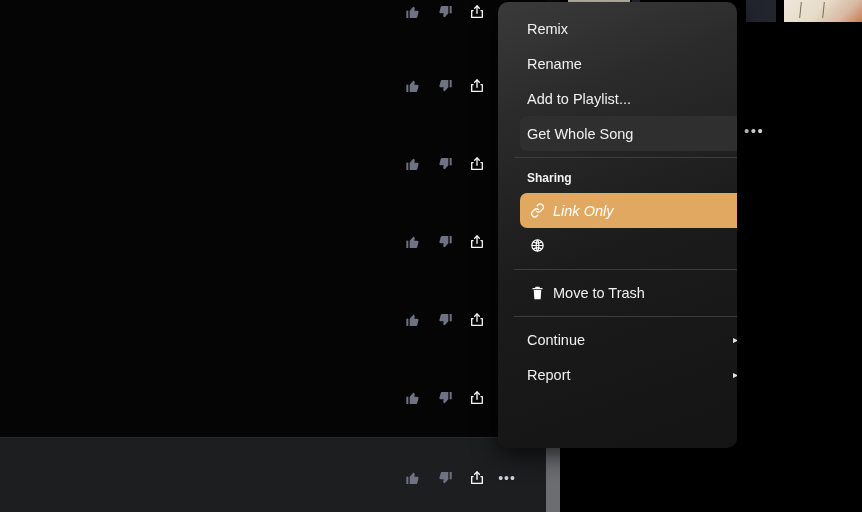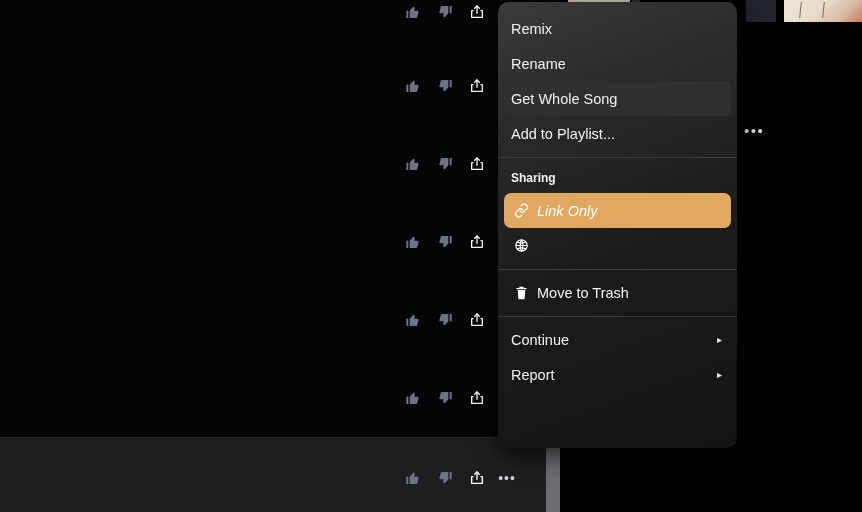--- a/index.html
+++ b/index.html
@@ -75,21 +75,21 @@
   }
 
   
   .menu {
     position:absolute; left:498px; top:2px; width:239px; height:446px;
     background:linear-gradient(160deg,#3a3a3a 0%,#2b2b2b 22%,#1b1b1c 55%,#141415 100%);
     border-radius:10px;
     box-shadow:0 6px 26px rgba(0,0,0,.75);
     overflow:hidden;
   }
-  .menu-inner { position:relative; width:100%; height:100%; padding-top:2px; }
+  .menu-inner { position:relative; width:100%; height:100%; padding-top:2px;margin-left:16px; }
 
   .mi {
     position:relative; display:flex; align-items:center;
     height:35px; margin:0 6px; padding:0 7px;
     border-radius:7px;
     color:#f0f0f0; font-size:14.5px; font-weight:500;
     white-space:nowrap;
   }
   .mi .label { flex:1; }
   .mi .m-icon {
@@ -293,25 +293,25 @@
 
   <div class="menu">
     <div class="menu-inner" id="menu-inner">
         <div class="spacer-6"></div>
         <div class="mi">
           <span class="label">Remix</span>
         </div>
         <div class="mi">
           <span class="label">Rename</span>
         </div>
+        <div class="mi">
+          <span class="label">Add to Playlist...</span>
+        </div>
         <div class="mi selected">
           <span class="label">Get Whole Song</span>
-        </div>
-        <div class="mi">
-          <span class="label">Add to Playlist...</span>
         </div>
         <div class="divider"></div>
         <div class="sec-label">Sharing</div>
         <div class="mi hl">
           <span class="m-icon">
             <svg width="15" height="15" viewBox="0 0 24 24" fill="none" stroke="#ffffff" stroke-width="2.1" stroke-linecap="round">
               <path d="M10 13a5 5 0 0 0 7.07 0l2.83-2.83a5 5 0 0 0-7.07-7.07L11.5 4.5"></path>
               <path d="M14 11a5 5 0 0 0-7.07 0L4.1 13.83a5 5 0 0 0 7.07 7.07l1.3-1.3"></path>
             </svg>
           </span>

